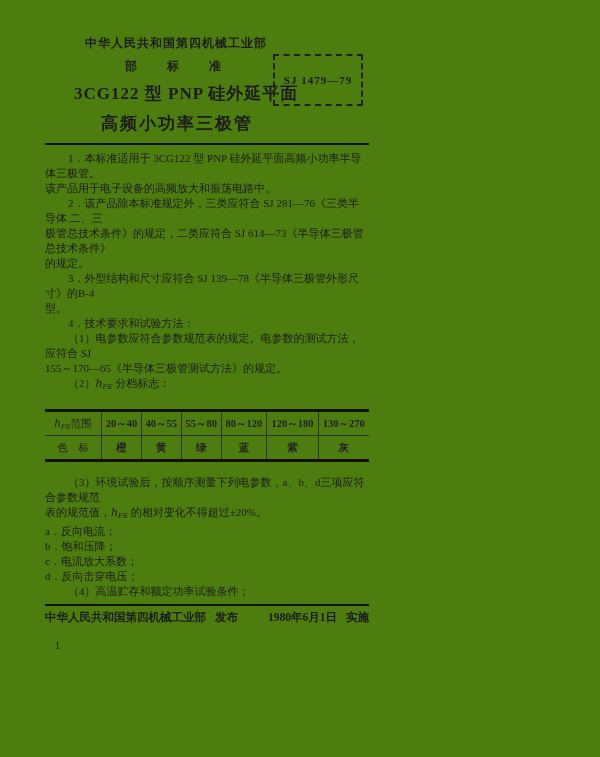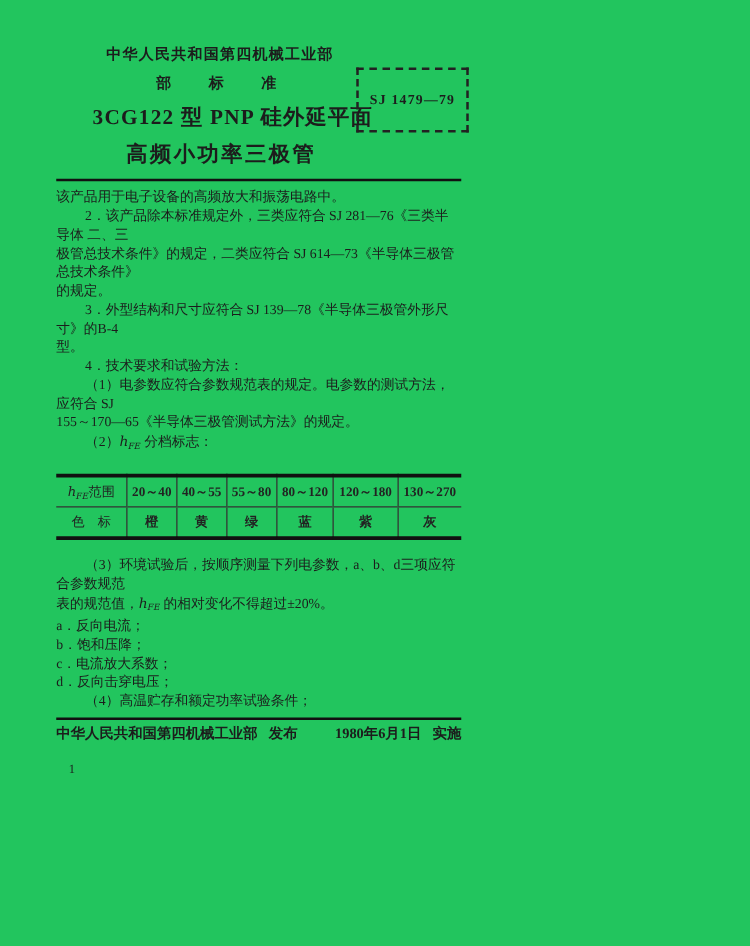--- a/index.html
+++ b/index.html
@@ -4,31 +4,31 @@
 <style>
   html, body { margin: 0; padding: 0; }
   body {
     width: 600px; height: 757px;
     background: #ffffff;
     font-family: "Liberation Serif", "DejaVu Serif", serif;
     color: #1c1c1c;
     position: relative;
     overflow: hidden;
   }
-  .page { position: absolute; inset: 0; background: #22c55e; }
+  .page { position: absolute; inset: 0; background: #4d7c0f; }
   .content { position: absolute; left: 45px; top: 36px; width: 324px; }
 
   
   .hdr { position: relative; }
   .pub-line { margin-left: 40px; font-size: 12px; font-weight: bold; letter-spacing: 1px; line-height: 14px; }
   .std-type { margin-left: 80px; margin-top: 9px; font-size: 12px; font-weight: bold; letter-spacing: 9px; line-height: 14px; }
   .title1 { margin-left: 29px; margin-top: 12px; font-size: 17px; font-weight: bold; letter-spacing: 1px; line-height: 18px; }
   .title2 { margin-left: 56px; margin-top: 12px; font-size: 17px; font-weight: bold; letter-spacing: 2px; line-height: 18px; }
   .sj-box {
-    position: absolute; top: 18px; left: 240px;
+    position: absolute; top: 18px; left: 228px;
     width: 86px; height: 48px;
     border: 2px dashed #222;
     display: flex; align-items: center; justify-content: center;
     font-size: 11px; font-weight: bold; letter-spacing: 1px;
   }
 
   .rule { border-top: 2px solid #111; margin-top: 10px; }
 
   
   .body-block { margin-top: 6px; font-size: 11px; line-height: 15px; }
@@ -83,20 +83,21 @@
       <div class="title1">3CG122 型 PNP 硅外延平面</div>
       <div class="title2">高频小功率三极管</div>
       <div class="sj-box">
         <span>SJ 1479—79</span>
       </div>
     </div>
 
     <div class="rule"></div>
 
     <div class="body-block">
+      <p class="ind">1．本标准适用于 3CG122 型 PNP 硅外延平面高频小功率半导体三极管。</p>
       <p>该产品用于电子设备的高频放大和振荡电路中。</p>
       <p class="ind">2．该产品除本标准规定外，三类应符合 SJ 281—76《三类半导体 二、三</p>
       <p>极管总技术条件》的规定，二类应符合 SJ 614—73《半导体三极管总技术条件》</p>
       <p>的规定。</p>
       <p class="ind">3．外型结构和尺寸应符合 SJ 139—78《半导体三极管外形尺寸》的B-4</p>
       <p>型。</p>
       <p class="ind">4．技术要求和试验方法：</p>
       <p class="ind">（1）电参数应符合参数规范表的规定。电参数的测试方法，应符合 SJ</p>
       <p>155～170—65《半导体三极管测试方法》的规定。</p>
       <p class="ind"><span>（2）</span><span class="hfe"><span>h</span><sub>FE</sub></span> <span>分档标志：</span></p>

